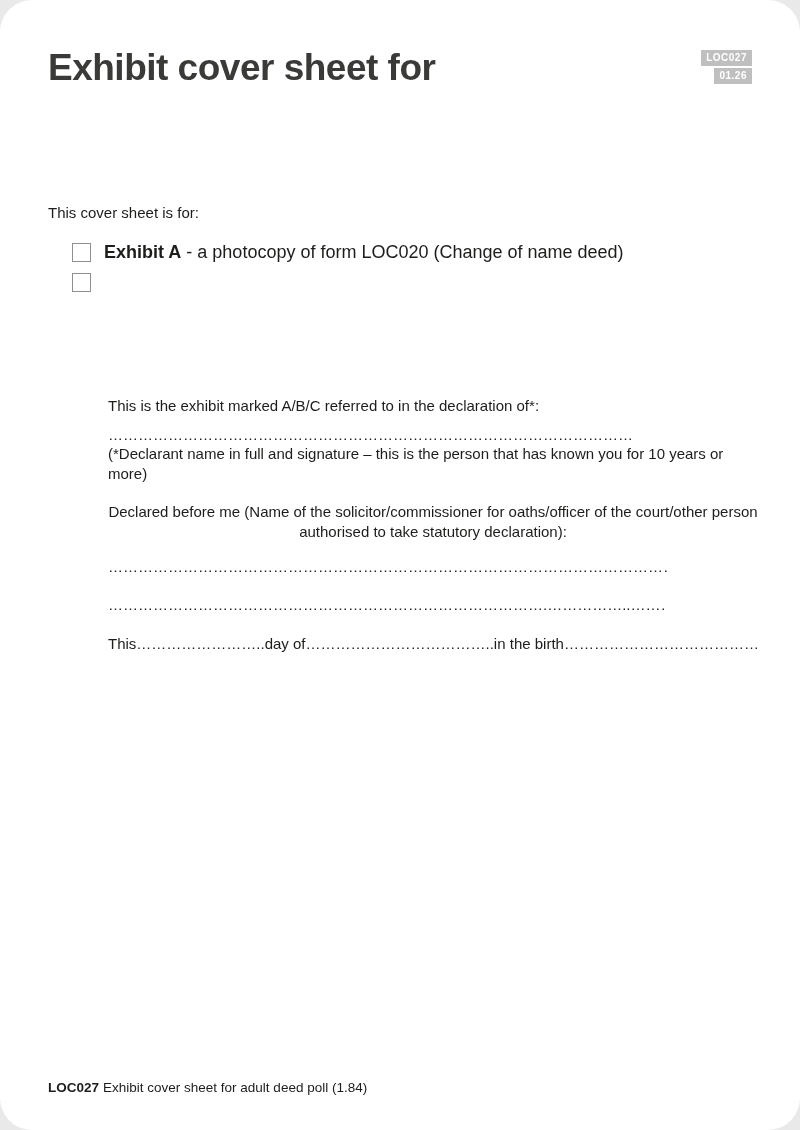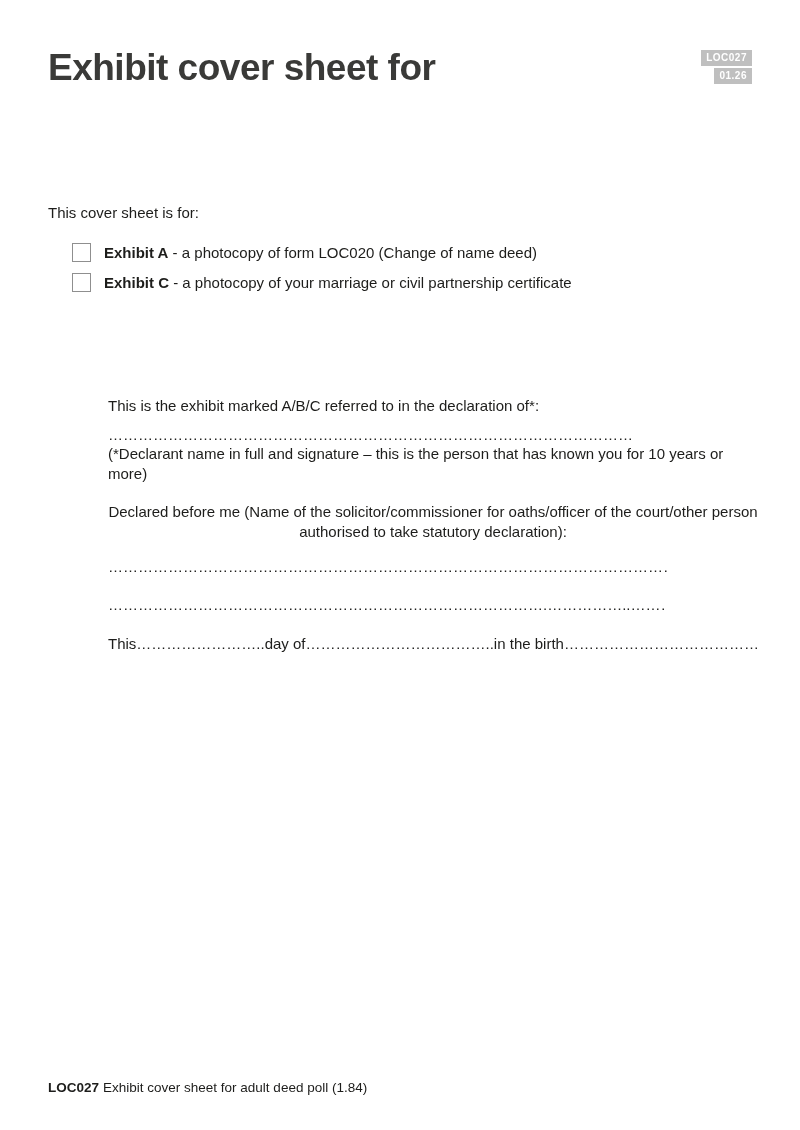--- a/index.html
+++ b/index.html
@@ -8,20 +8,21 @@
     font-family: "Liberation Sans", "DejaVu Sans", sans-serif;
   }
   .page {
     position: relative;
     width: 800px;
     height: 1130px;
     margin: 0 auto;
     background: #ffffff;
     color: #1d1d1b;
     overflow: hidden;
+    border-radius: 32px;
   }
   
   .title {
     position: absolute;
     left: 48px;
     top: 44px;
     font-size: 37px;
     line-height: 48px;
     font-weight: 600;
     color: #3a3a38;
@@ -58,21 +59,21 @@
   .checklist {
     position: absolute;
     left: 72px;
     top: 242px;
   }
   .check-row {
     display: flex;
     align-items: center;
     height: 20px;
     margin-bottom: 10px;
-    font-size: 15px;
+    font-size: 18px;
     white-space: nowrap;
   }
   .checkbox {
     display: inline-block;
     width: 17px;
     height: 17px;
     border: 1px solid #8f8f8f;
     background: #ffffff;
     flex: 0 0 auto;
   }
@@ -129,21 +130,20 @@
 
   <p class="intro" style="margin:0;">This cover sheet is for:</p>
 
   <div class="checklist">
     <div class="check-row">
       <span class="checkbox"></span>
       <span class="check-text"><span class="lbl">Exhibit A</span><span><span> - a photocopy of form LOC020 (Change of name deed)</span></span></span>
     </div>
     <div class="check-row">
       <span class="checkbox"></span>
-      <span class="check-text"><span class="lbl">Exhibit C</span><span><span> - a photocopy of your marriage or civil partnership certificate</span></span></span>
     </div>
   </div>
 
   <div class="declaration">
     <p>This is the exhibit marked A/B/C referred to in the declaration of*:</p>
     <div class="dotline w1">……………………………………………………………………………………………………………………………………………………………………………………………………………………………………………………………………………………..</div>
     <p>(*Declarant name in full and signature – this is the person that has known you for 10 years or more)</p>
     <p class="before-me">Declared before me (Name of the solicitor/commissioner for oaths/officer of the court/other person authorised to take statutory declaration):</p>
     <div class="dotline w2">…………………………………………………………………………………………………………………………………………………………………………………………………………………………………………………………………………........</div>
     <div class="dotline w3">…………………………………………………………………………….……………..………………………………………………………………………………………………………………………………………………………………………………….</div>

